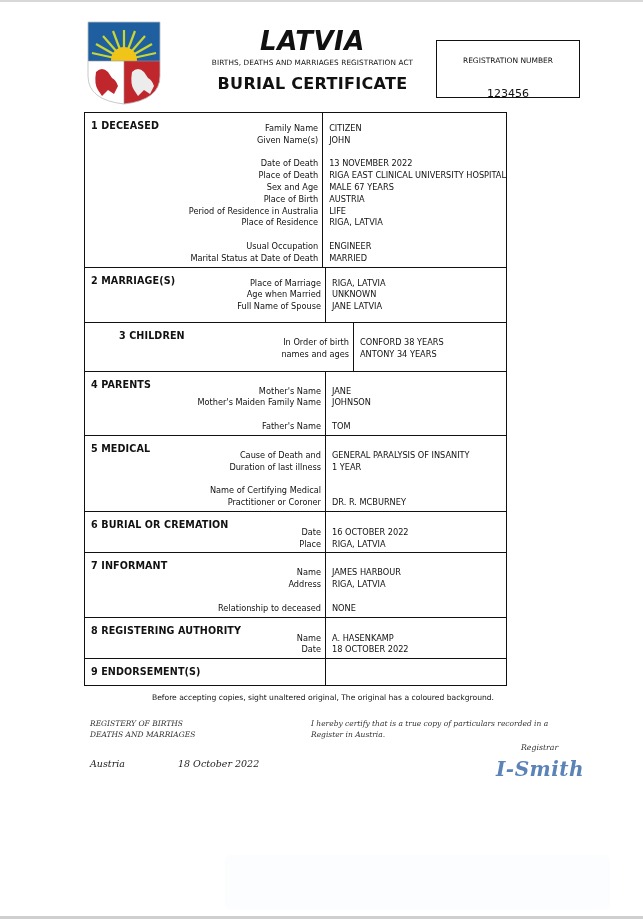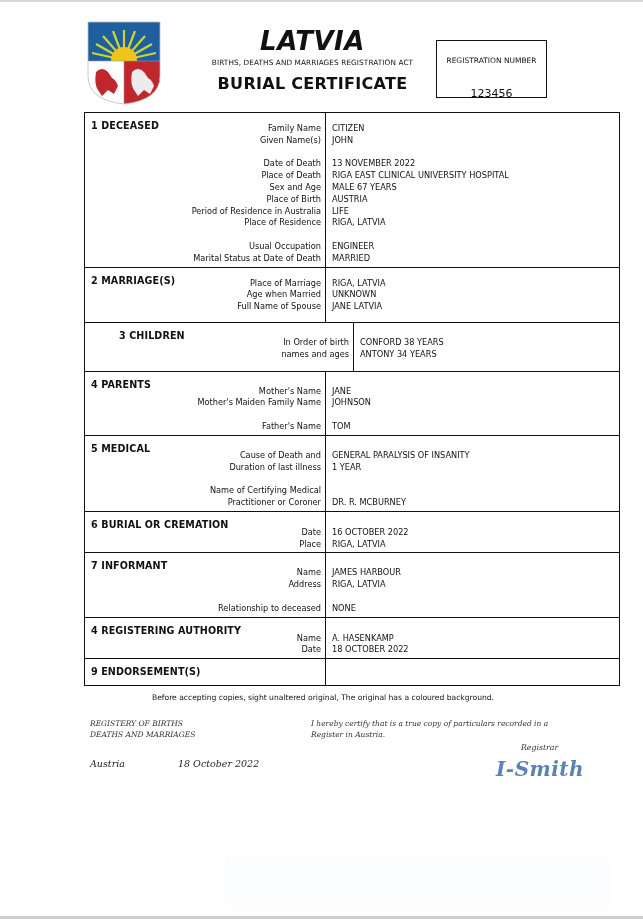--- a/index.html
+++ b/index.html
@@ -9,28 +9,28 @@
     overflow: hidden;
   }
   .page-top-edge { position: absolute; left: 0; top: 0; width: 643px; height: 2px; background: #d8d8d8; }
   .page-bottom-edge { position: absolute; left: 0; bottom: 0; width: 643px; height: 3px; background: #cfcfcf; }
   .crest { position: absolute; left: 86px; top: 20px; width: 76px; height: 86px; }
   .title-block { position: absolute; left: 190px; top: 28px; width: 245px; text-align: center; }
   .country { font-size: 26px; font-weight: bold; letter-spacing: 0.5px; line-height: 26px; font-family: "DejaVu Sans", sans-serif; font-style: italic; }
   .act { font-size: 7.3px; letter-spacing: 0.1px; margin-top: 4px; font-family: "DejaVu Sans", sans-serif; }
   .doctype { font-size: 16px; font-weight: bold; margin-top: 7px; letter-spacing: 0.3px; font-family: "DejaVu Sans", sans-serif; }
   .regbox {
-    position: absolute; left: 436px; top: 40px; width: 111px; height: 58px;
+    position: absolute; left: 436px; top: 40px; width: 144px; height: 58px;
     border: 1.2px solid #111; text-align: center; box-sizing: border-box;
   }
   .regbox .lbl { font-size: 7.5px; margin-top: 15px; font-family: "DejaVu Sans", sans-serif; }
   .regbox .num { font-size: 11px; margin-top: 22px; font-family: "DejaVu Sans", sans-serif; }
 
   .table {
-    position: absolute; left: 84px; top: 112px; width: 536px;
+    position: absolute; left: 84px; top: 112px; width: 423px;
     border: 1.3px solid #111; box-sizing: border-box;
   }
   .section { display: flex; border-bottom: 1.3px solid #111; position: relative; }
   .section:last-child { border-bottom: none; }
   .left { width: 241px; border-right: 1.3px solid #111; position: relative; box-sizing: border-box; padding: 10px 4px 2px 0; }
   .right { flex: 1; padding: 10px 0 2px 6px; }
   .sec-title { position: absolute; left: 6px; top: 7px; font-size: 9.6px; font-weight: bold; letter-spacing: 0.1px; font-family: "DejaVu Sans", sans-serif; }
   .lab, .val { font-size: 8.2px; line-height: 11.8px; height: 11.8px; white-space: nowrap; font-family: "DejaVu Sans", sans-serif; }
   .lab { text-align: right; }
   .val { text-align: left; }
@@ -210,21 +210,21 @@
     <div class="right" style="padding-top:14px;">
       <div class="val">JAMES HARBOUR</div>
       <div class="val">RIGA, LATVIA</div>
       <div class="gap"></div>
       <div class="val">NONE</div>
     </div>
   </div>
 
   <div class="section">
     <div class="left" style="padding-top:15px;">
-      <div class="sec-title">4 REGISTERING AUTHORITY</div>
+      <div class="sec-title">8 REGISTERING AUTHORITY</div>
       <div class="lab">Name</div>
       <div class="lab">Date</div>
     </div>
     <div class="right" style="padding-top:15px;">
       <div class="val">A. HASENKAMP</div>
       <div class="val">18 OCTOBER 2022</div>
     </div>
   </div>
 
   <div class="section">

